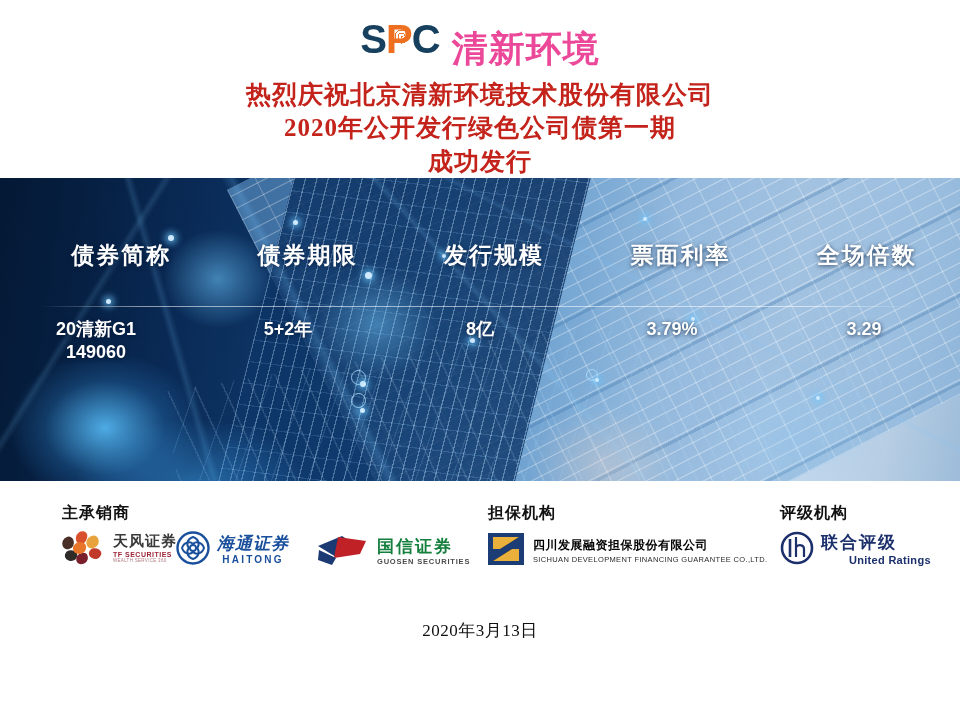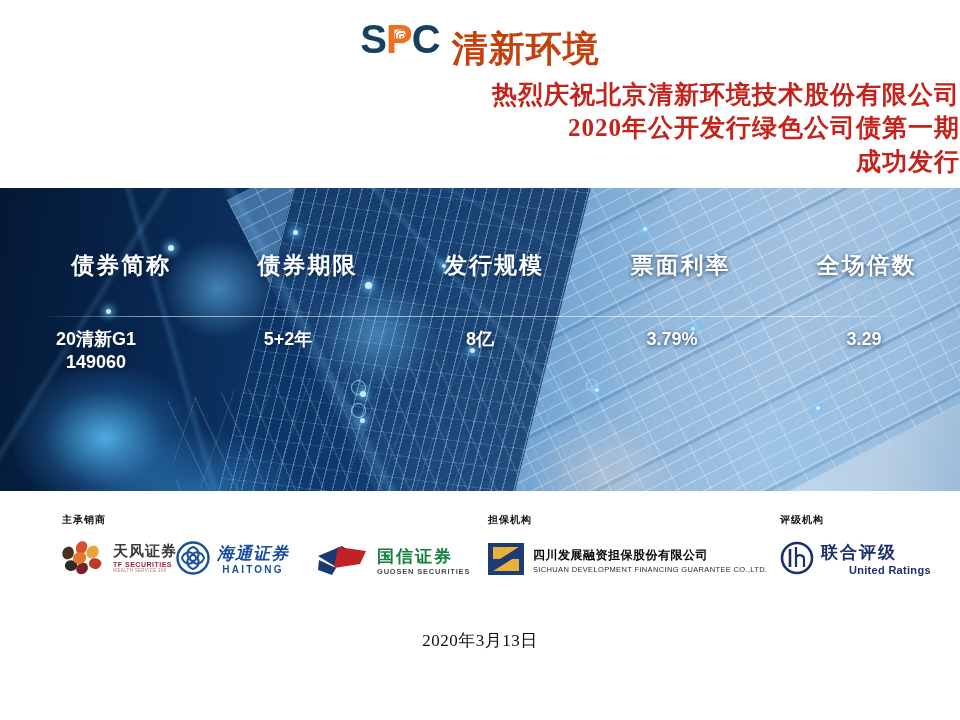--- a/index.html
+++ b/index.html
@@ -46,38 +46,37 @@
     width: 15px;
     height: 15px;
     border-radius: 50%;
     background:
       repeating-radial-gradient(circle at 50% 50%,
         #ee6f1f 0px, #ee6f1f 1px,
         rgba(255,255,255,0) 1px, rgba(255,255,255,0) 3px);
     opacity: .95;
   }
   .logo-cn {
-    color: #c2410c;
+    color: #ec4899;
     font-size: 36px;
     font-weight: 700;
     letter-spacing: 1px;
     line-height: 1;
     margin-top: 20px;
   }
 
   
   .title-block {
-    text-align: right;
+    text-align: center;
     color: #c3231b;
     font-family: "Liberation Serif", "DejaVu Serif", serif;
     font-weight: 700;
     font-size: 25px;
     line-height: 1.33;
     letter-spacing: 1px;
-    padding-bottom: 10px;
   }
   .title-block .tl { display: block; white-space: nowrap; }
 
   
   .banner {
     position: relative;
     width: 960px;
     height: 303px;
     overflow: hidden;
     background: #0d2f63;
@@ -239,21 +238,21 @@
   
   .footer {
     position: relative;
     height: 210px;
     background: #ffffff;
   }
   .section-label {
     position: absolute;
     font-family: "Liberation Serif", "DejaVu Serif", serif;
     font-weight: 700;
-    font-size: 10px;
+    font-size: 16px;
     color: #111111;
     letter-spacing: 1px;
   }
   .lbl-underwriters { left: 62px;  top: 22px; }
   .lbl-guarantor    { left: 488px; top: 22px; }
   .lbl-rating       { left: 780px; top: 22px; }
 
   .logo-slot { position: absolute; display: flex; align-items: center; gap: 7px; }
 
   

